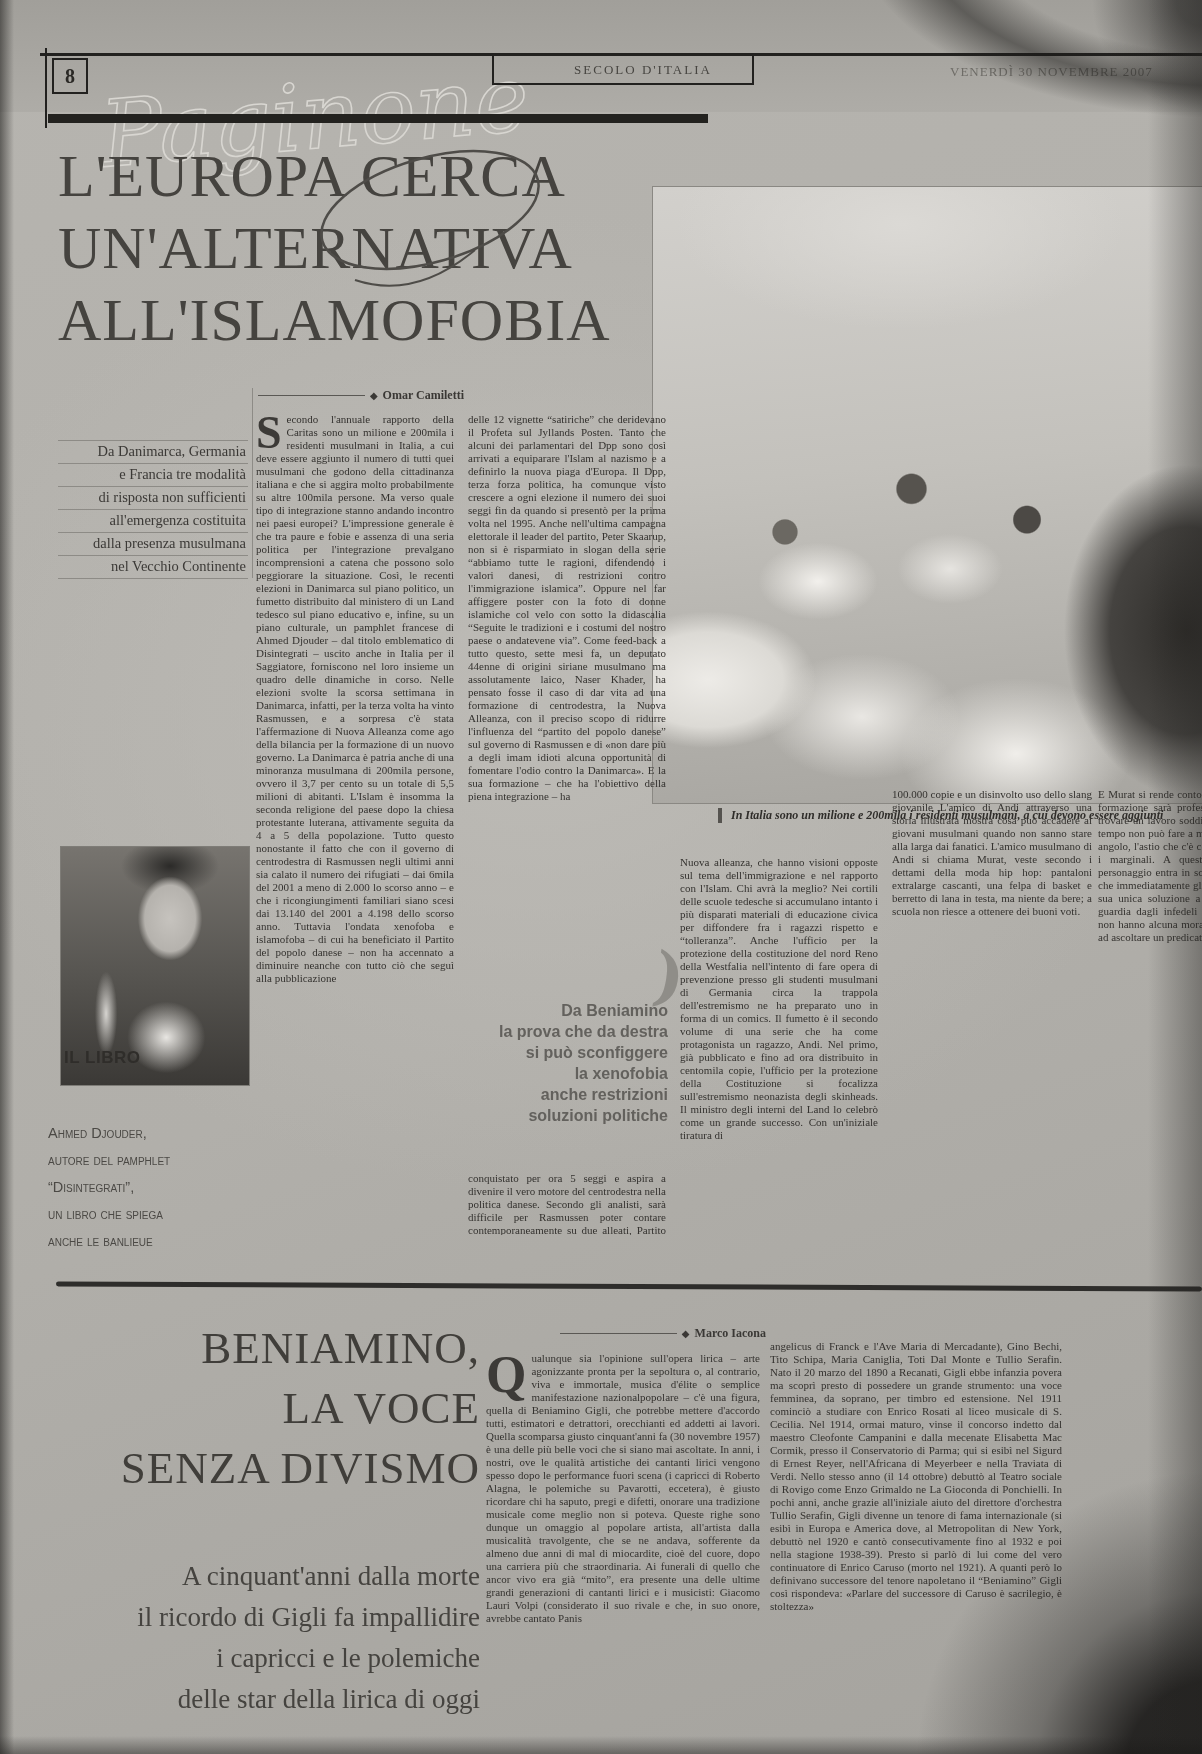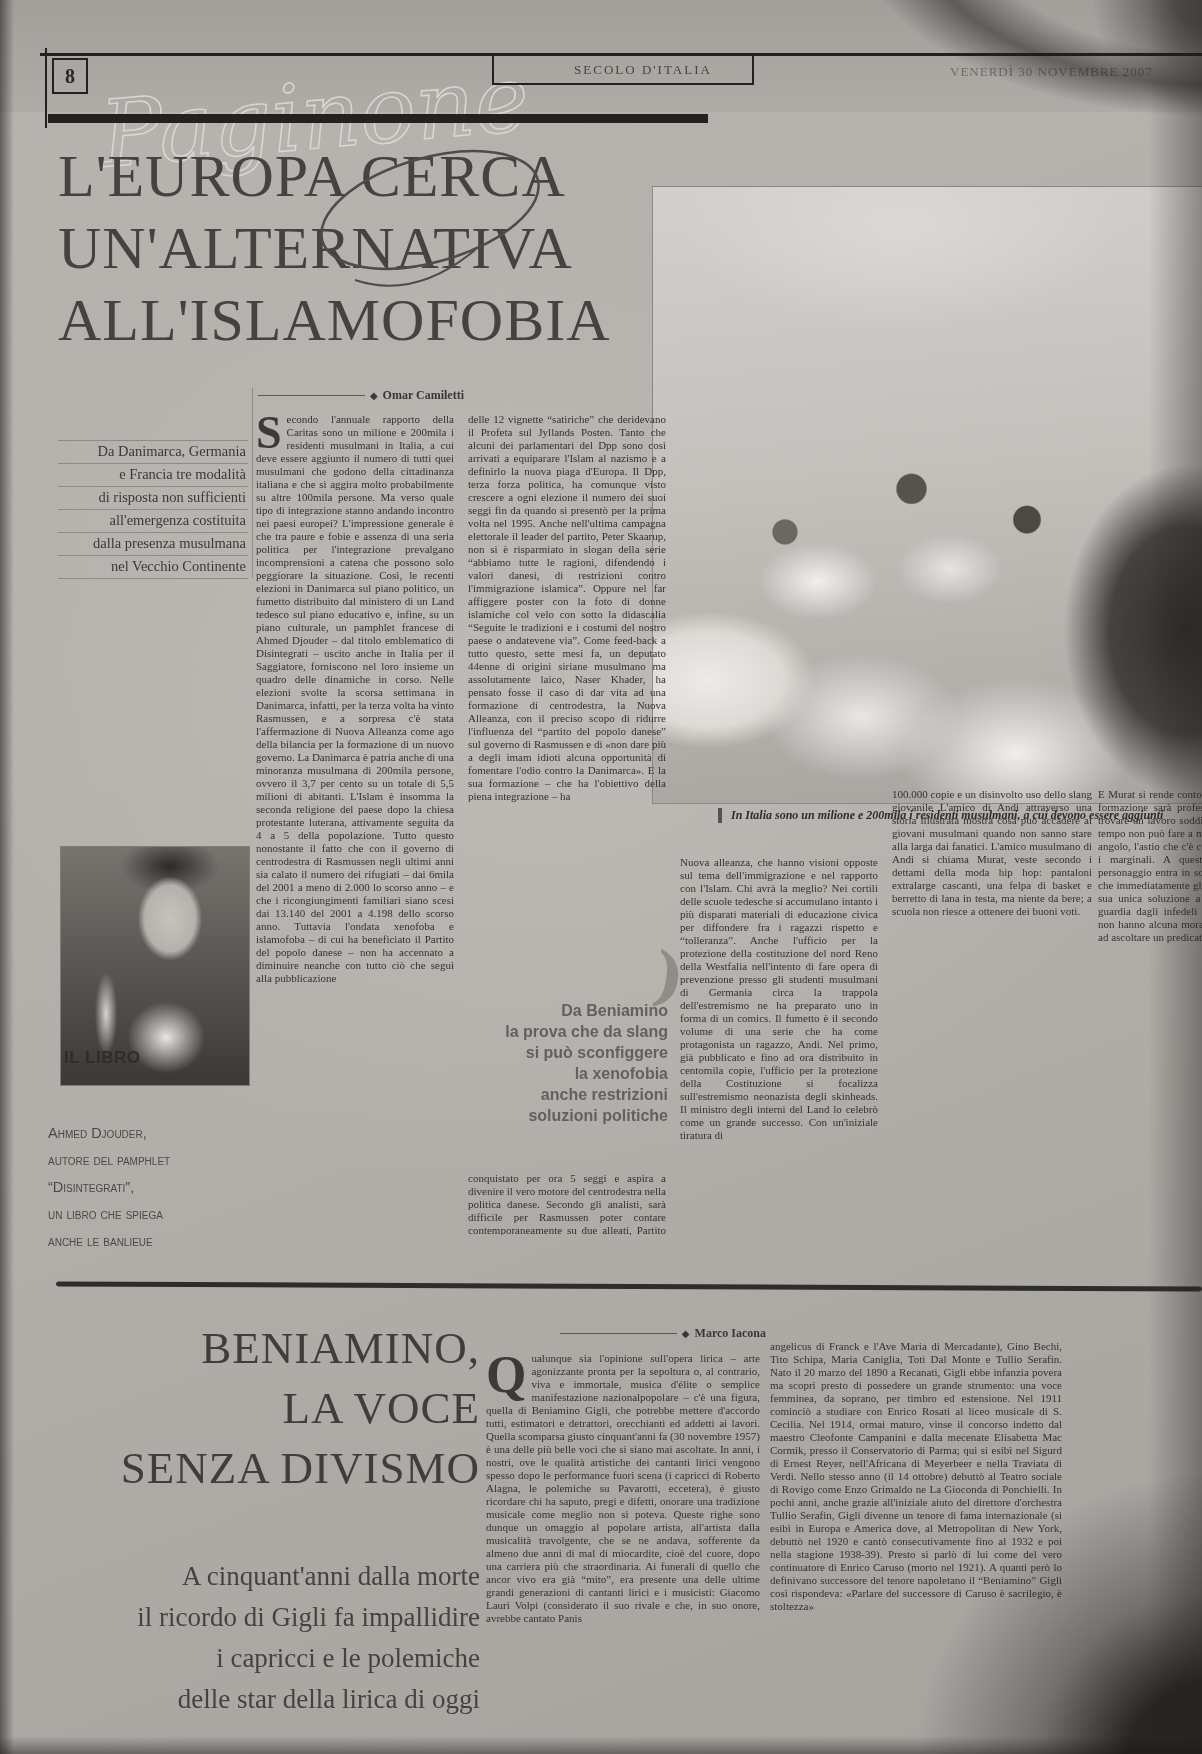--- a/index.html
+++ b/index.html
@@ -130,21 +130,21 @@
   </div>
   <div class="abs col" style="left:468px;top:413px;width:198px;height:580px;">delle 12 vignette “satiriche” che deridevano il Profeta sul Jyllands Posten. Tanto che alcuni dei parlamentari del Dpp sono così arrivati a equiparare l'Islam al nazismo e a definirlo la nuova piaga d'Europa. Il Dpp, terza forza politica, ha comunque visto crescere a ogni elezione il numero dei suoi seggi fin da quando si presentò per la prima volta nel 1995. Anche nell'ultima campagna elettorale il leader del partito, Peter Skaarup, non si è risparmiato in slogan della serie “abbiamo tutte le ragioni, difendendo i valori danesi, di restrizioni contro l'immigrazione islamica”. Oppure nel far affiggere poster con la foto di donne islamiche col velo con sotto la didascalia “Seguite le tradizioni e i costumi del nostro paese o andatevene via”. Come feed-back a tutto questo, sette mesi fa, un deputato 44enne di origini siriane musulmano ma assolutamente laico, Naser Khader, ha pensato fosse il caso di dar vita ad una formazione di centrodestra, la Nuova Alleanza, con il preciso scopo di ridurre l'influenza del “partito del popolo danese” sul governo di Rasmussen e di «non dare più a degli imam idioti alcuna opportunità di fomentare l'odio contro la Danimarca». E la sua formazione – che ha l'obiettivo della piena integrazione – ha</div>
   <div class="abs col" style="left:468px;top:1172px;width:198px;height:63px;">conquistato per ora 5 seggi e aspira a divenire il vero motore del centrodestra nella politica danese. Secondo gli analisti, sarà difficile per Rasmussen poter contare contemporaneamente su due alleati, Partito del popolo e</div>
   <div class="abs col" style="left:680px;top:856px;width:198px;height:380px;">Nuova alleanza, che hanno visioni opposte sul tema dell'immigrazione e nel rapporto con l'Islam. Chi avrà la meglio? Nei cortili delle scuole tedesche si accumulano intanto i più disparati materiali di educazione civica per diffondere fra i ragazzi rispetto e “tolleranza”. Anche l'ufficio per la protezione della costituzione del nord Reno della Westfalia nell'intento di fare opera di prevenzione presso gli studenti musulmani di Germania circa la trappola dell'estremismo ne ha preparato uno in forma di un comics. Il fumetto è il secondo volume di una serie che ha come protagonista un ragazzo, Andi. Nel primo, già pubblicato e fino ad ora distribuito in centomila copie, l'ufficio per la protezione della Costituzione si focalizza sull'estremismo neonazista degli skinheads. Il ministro degli interni del Land lo celebrò come un grande successo. Con un'iniziale tiratura di</div>
   <div class="abs col" style="left:892px;top:788px;width:200px;height:448px;">100.000 copie e un disinvolto uso dello slang giovanile L'amico di Andi attraverso una storia illustrata mostra cosa può accadere ai giovani musulmani quando non sanno stare alla larga dai fanatici. L'amico musulmano di Andi si chiama Murat, veste secondo i dettami della moda hip hop: pantaloni extralarge cascanti, una felpa di basket e berretto di lana in testa, ma niente da bere; a scuola non riesce a ottenere dei buoni voti.</div>
   <div class="abs col" style="left:1098px;top:788px;width:200px;height:448px;">E Murat si rende conto che senza una buona formazione sarà professionalmente difficile trovare un lavoro soddisfacente e allo stesso tempo non può fare a meno di sentire, a ogni angolo, l'astio che c'è contro gli «stranieri» e i marginali. A questo punto un nuovo personaggio entra in scena, il recente Harun che immediatamente gli prospetta un Islam a sua unica soluzione a tutto, mettendolo in guardia dagli infedeli che bevono alcool e non hanno alcuna morale, e poi porta Murat ad ascoltare un predicatore d</div>
 
   <div class="abs pullquote">
     <span class="quote-mark">)</span>
     <div>Da Beniamino</div>
-    <div>la prova che da slang</div>
+    <div>la prova che da destra</div>
     <div>si può sconfiggere</div>
     <div>la xenofobia</div>
     <div>anche restrizioni</div>
     <div>soluzioni politiche</div>
   </div>
 
   <div class="abs photo-author"></div>
   <div class="abs sb-title">IL LIBRO</div>
   <div class="abs sb-lines">
     <div>Ahmed Djouder,</div>

